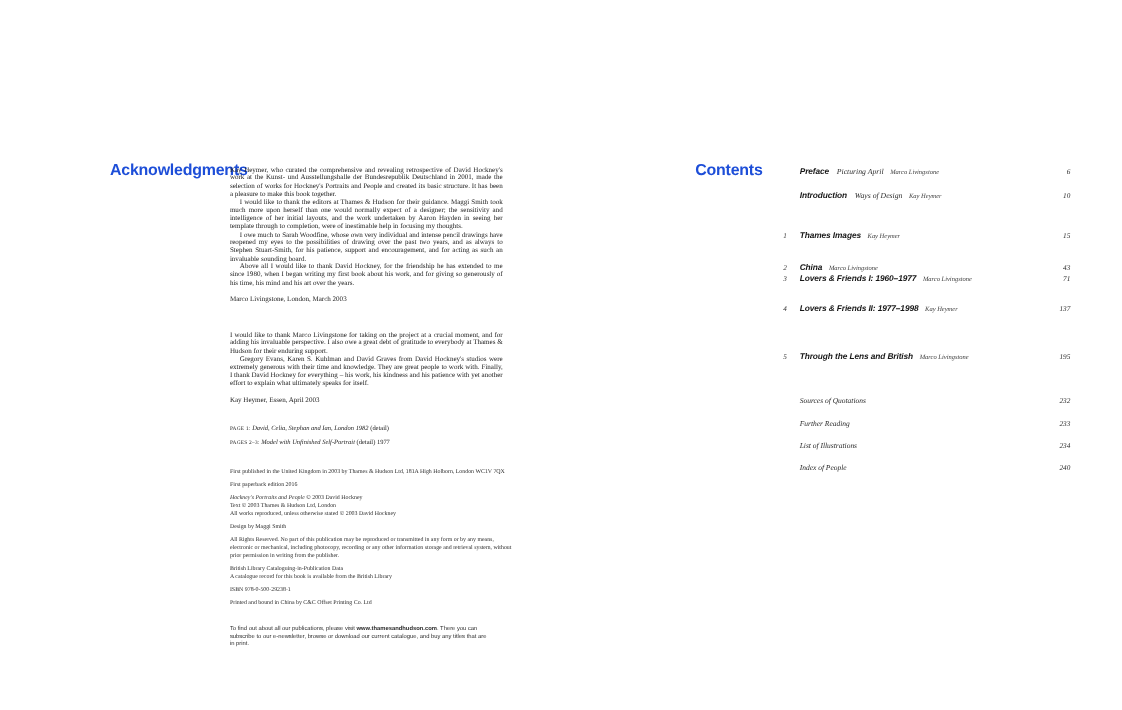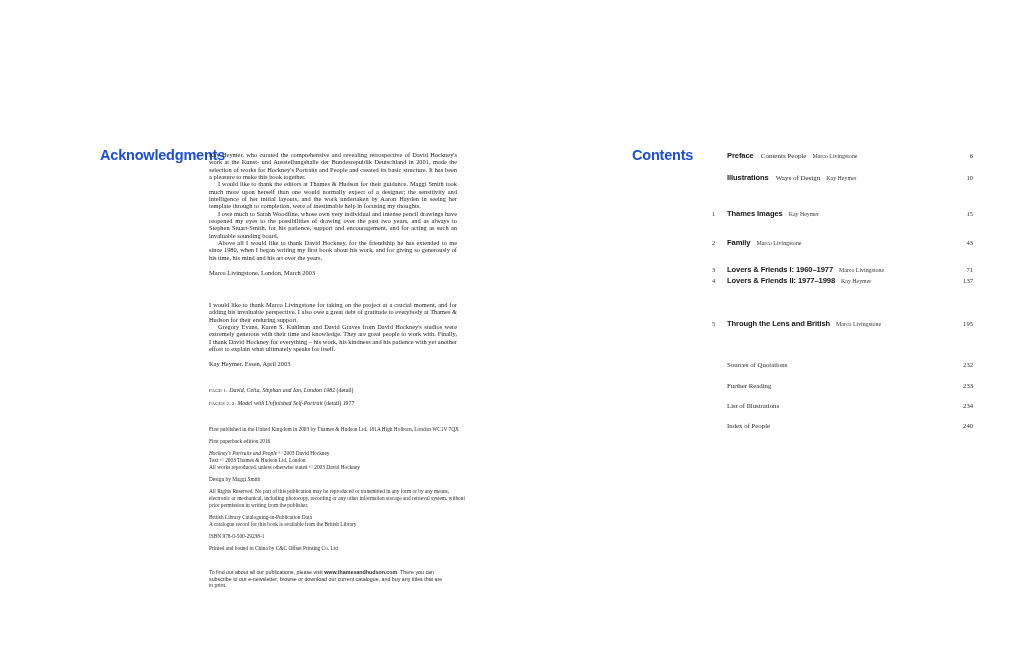--- a/index.html
+++ b/index.html
@@ -55,20 +55,21 @@
   .bold { font-weight:bold; }
 
   
   #contents-heading { left:632px; top:147px; }
 
   #toc { left:712px; top:148px; width:261px; height:300px; }
   .toc-row {
     position:absolute; left:0; right:0;
     display:flex; align-items:baseline;
     white-space:nowrap;
+    font-style:italic;
   }
   .toc-num {
     width:15px; flex:0 0 15px;
     font-size:6.5px; color:#333;
   }
   .toc-title {
     font-family:"Liberation Sans", sans-serif;
     font-weight:bold; font-size:7.6px; color:#161616;
     letter-spacing:-0.1px;
   }
@@ -127,48 +128,48 @@
   <p><span>To find out about all our publications, please visit </span><span class="bold">www.thamesandhudson.com</span><span>. There you can subscribe to our e-newsletter, browse or download our current catalogue, and buy any titles that are in print.</span></p>
 </div>
 
 <div class="abs page-heading" id="contents-heading">Contents</div>
 
 <div class="abs" id="toc">
 
   <div class="toc-row" style="top:3px">
     <span class="toc-num"></span>
     <span class="toc-title">Preface</span>
-    <span class="toc-sub">Contents People</span>
+    <span class="toc-sub">Picturing April</span>
     <span class="toc-author">Marco Livingstone</span>
     <span class="toc-page">6</span>
   </div>
 
   <div class="toc-row" style="top:25px">
     <span class="toc-num"></span>
-    <span class="toc-title">Illustrations</span>
+    <span class="toc-title">Introduction</span>
     <span class="toc-sub">Ways of Design</span>
     <span class="toc-author">Kay Heymer</span>
     <span class="toc-page">10</span>
   </div>
 
   <div class="toc-row" style="top:61px">
     <span class="toc-num">1</span>
     <span class="toc-title">Thames Images</span>
     <span class="toc-author">Kay Heymer</span>
     <span class="toc-page">15</span>
   </div>
 
   <div class="toc-row" style="top:90px">
     <span class="toc-num">2</span>
-    <span class="toc-title">Family</span>
+    <span class="toc-title">China</span>
     <span class="toc-author">Marco Livingstone</span>
     <span class="toc-page">43</span>
   </div>
 
-  <div class="toc-row" style="top:117px">
+  <div class="toc-row" style="top:100px">
     <span class="toc-num">3</span>
     <span class="toc-title">Lovers &amp; Friends I: 1960–1977</span>
     <span class="toc-author">Marco Livingstone</span>
     <span class="toc-page">71</span>
   </div>
 
   <div class="toc-row" style="top:128px">
     <span class="toc-num">4</span>
     <span class="toc-title">Lovers &amp; Friends II: 1977–1998</span>
     <span class="toc-author">Kay Heymer</span>

